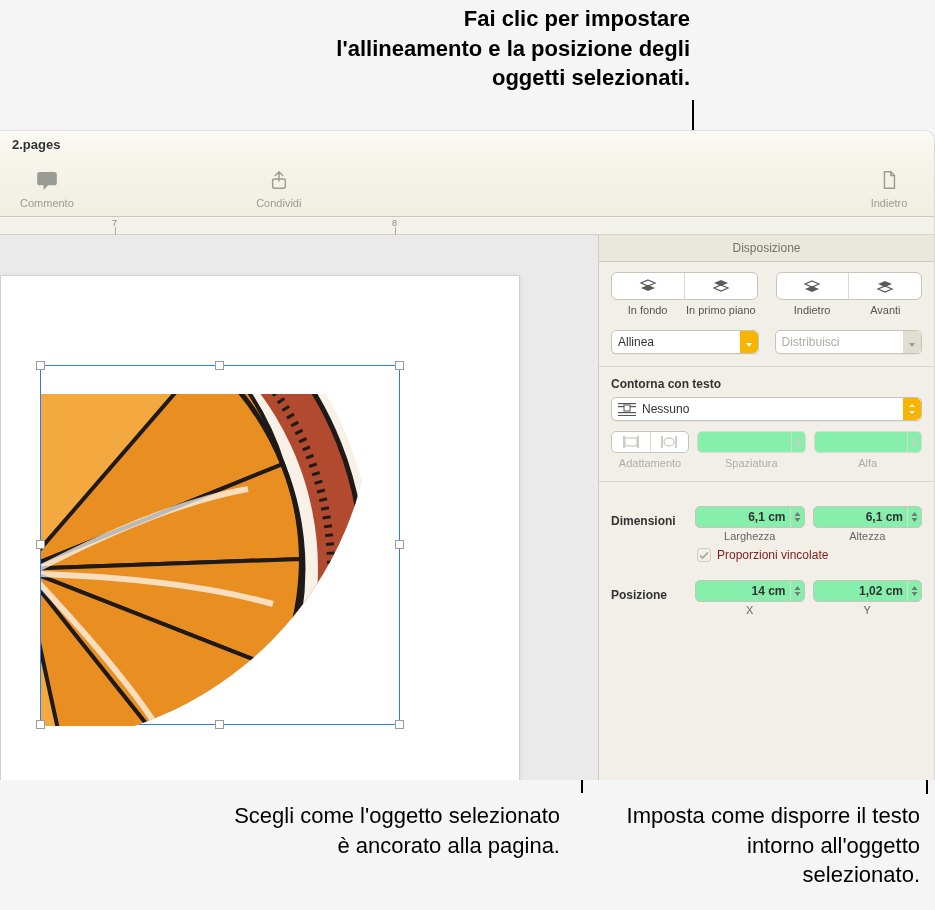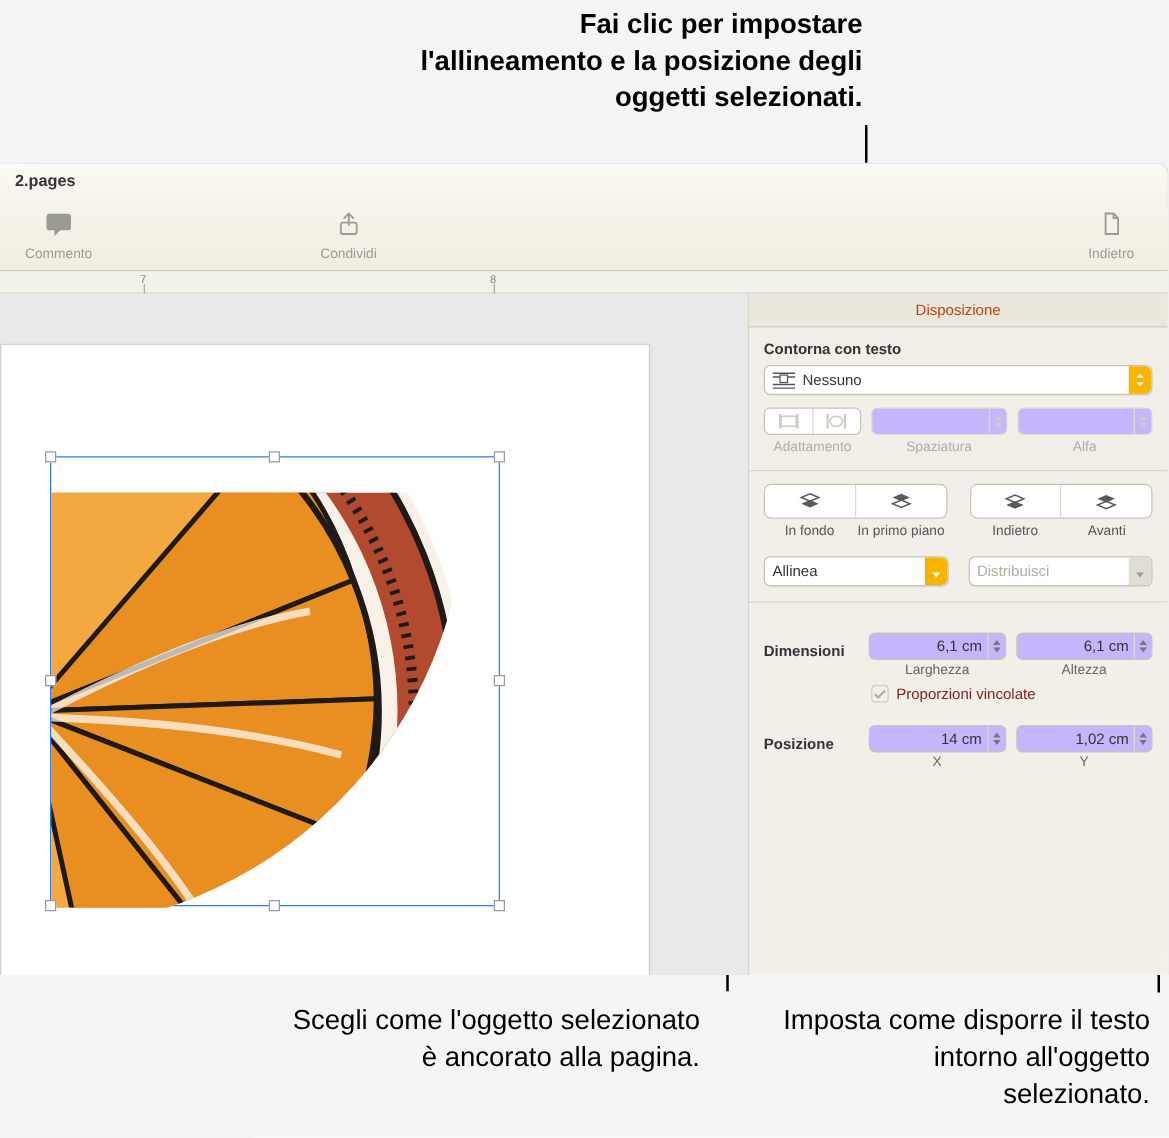--- a/index.html
+++ b/index.html
@@ -160,21 +160,21 @@
     width: 336px;
     background: #f1efe8;
     border-left: 1px solid rgba(0,0,0,0.15);
     font-size: 12px;
     color: #333;
   }
   .insp-tab {
     text-align: center;
     padding: 6px 0;
     font-size: 12px;
-    color: #c2410c;
+    color: #737373;
     background: #eae7dd;
     border-bottom: 1px solid rgba(0,0,0,0.12);
   }
   .insp-section {
     padding: 10px 12px 12px;
     border-bottom: 1px solid rgba(0,0,0,0.1);
   }
   .insp-section.noborder { border-bottom: none; }
   .sect-title {
     font-weight: 600;
@@ -239,27 +239,28 @@
     display: flex;
     align-items: center;
     justify-content: center;
     color: #b5b2a7;
   }
   .seg2 .half+.half { border-left: 1px solid #dcd9cd; }
   .seg2.dim .half { color: #cfccc2; }
   
   .stepper {
     display: flex;
-    background: #c4b5fd;
+    background: #86efac;
     border: 1px solid #c7c4b8;
     border-radius: 5px;
     height: 22px;
     width: 100%;
     align-items: center;
     font-size: 12px;
+    font-weight: bold;
   }
   .stepper.dim { color: #cfccc2; border-color: #dcd9cd; }
   .stepper .stval { flex:1; text-align: right; padding-right: 4px; }
   .stepper .starrow {
     width: 14px;
     border-left: 1px solid #dcd9cd;
     height: 100%;
     display: flex;
     flex-direction: column;
     align-items: center;
@@ -434,20 +435,82 @@
         <div class="selhandle ml"></div>
         <div class="selhandle mr"></div>
         <div class="selhandle bl"></div>
         <div class="selhandle bm"></div>
         <div class="selhandle br"></div>
       </div>
     </div>
 
     <div class="inspector">
       <div class="insp-tab">Disposizione</div>
+
+      <div class="insp-section">
+        <div class="layer-row">
+          <div class="segbig">
+            <div class="part">
+                <svg width="18" height="16" viewBox="0 0 18 16">
+                  <path d="M9 2l7 3-7 3-7-3z" fill="none" stroke="#5a5a56" stroke-width="1.2"></path>
+                  <path d="M9 7l7 3-7 3-7-3z" fill="#5a5a56"></path>
+                </svg>
+              </div>
+            <div class="part">
+                <svg width="18" height="16" viewBox="0 0 18 16">
+                  <path d="M9 7l7 3-7 3-7-3z" fill="none" stroke="#5a5a56" stroke-width="1.2"></path>
+                  <path d="M9 2l7 3-7 3-7-3z" fill="#5a5a56"></path>
+                </svg>
+              </div>
+          </div>
+          <div class="segbig">
+            <div class="part">
+                <svg width="18" height="16" viewBox="0 0 18 16">
+                  <path d="M9 3l7 3-7 3-7-3z" fill="none" stroke="#5a5a56" stroke-width="1.2"></path>
+                  <path d="M9 8l7 3-7 3-7-3z" fill="#5a5a56"></path>
+                </svg>
+              </div>
+            <div class="part">
+                <svg width="18" height="16" viewBox="0 0 18 16">
+                  <path d="M9 8l7 3-7 3-7-3z" fill="none" stroke="#5a5a56" stroke-width="1.2"></path>
+                  <path d="M9 3l7 3-7 3-7-3z" fill="#5a5a56"></path>
+                </svg>
+              </div>
+          </div>
+        </div>
+        <div class="layer-labels">
+          <div class="pair">
+            <div class="cap">In fondo</div>
+            <div class="cap">In primo piano</div>
+          </div>
+          <div class="pair">
+            <div class="cap">Indietro</div>
+            <div class="cap">Avanti</div>
+          </div>
+        </div>
+
+        <div class="alignrow">
+          <div class="popbtn">
+            <span>Allinea</span>
+            <span class="popknob">
+                <svg viewBox="0 0 8 10">
+                  <path d="M4 10l3-4H1z" class="swhite"></path>
+                </svg>
+              </span>
+          </div>
+          <div class="popbtn gray" style="color:#b0ada2;">
+            <span>Distribuisci</span>
+            <span class="popknob">
+                <svg viewBox="0 0 8 10">
+                  <path d="M4 10l3-4H1z" fill="#999"></path>
+                </svg>
+              </span>
+          </div>
+        </div>
+      </div>
 
       <div class="insp-section">
         <div class="sect-title">Contorna con testo</div>
         <div class="popbtn">
           <span class="ico">
             <svg width="18" height="14" viewBox="0 0 18 14">
                 <rect x="0" y="1" width="18" height="1.2" fill="#555"></rect>
                 <rect x="0" y="4" width="18" height="1.2" fill="#555"></rect>
                 <rect x="6" y="3" width="6" height="6" fill="#fff" stroke="#555" stroke-width="1"></rect>
                 <rect x="0" y="10" width="18" height="1.2" fill="#555"></rect>
@@ -506,82 +569,20 @@
                   <svg viewBox="0 0 7 5">
                     <path d="M3.5 5l3-4h-6z" fill="#cfccc2"></path>
                   </svg>
                 </span>
             </div>
             <div class="lbl dim">Alfa</div>
           </div>
         </div>
       </div>
 
-      <div class="insp-section">
-        <div class="layer-row">
-          <div class="segbig">
-            <div class="part">
-                <svg width="18" height="16" viewBox="0 0 18 16">
-                  <path d="M9 2l7 3-7 3-7-3z" fill="none" stroke="#5a5a56" stroke-width="1.2"></path>
-                  <path d="M9 7l7 3-7 3-7-3z" fill="#5a5a56"></path>
-                </svg>
-              </div>
-            <div class="part">
-                <svg width="18" height="16" viewBox="0 0 18 16">
-                  <path d="M9 7l7 3-7 3-7-3z" fill="none" stroke="#5a5a56" stroke-width="1.2"></path>
-                  <path d="M9 2l7 3-7 3-7-3z" fill="#5a5a56"></path>
-                </svg>
-              </div>
-          </div>
-          <div class="segbig">
-            <div class="part">
-                <svg width="18" height="16" viewBox="0 0 18 16">
-                  <path d="M9 3l7 3-7 3-7-3z" fill="none" stroke="#5a5a56" stroke-width="1.2"></path>
-                  <path d="M9 8l7 3-7 3-7-3z" fill="#5a5a56"></path>
-                </svg>
-              </div>
-            <div class="part">
-                <svg width="18" height="16" viewBox="0 0 18 16">
-                  <path d="M9 8l7 3-7 3-7-3z" fill="none" stroke="#5a5a56" stroke-width="1.2"></path>
-                  <path d="M9 3l7 3-7 3-7-3z" fill="#5a5a56"></path>
-                </svg>
-              </div>
-          </div>
-        </div>
-        <div class="layer-labels">
-          <div class="pair">
-            <div class="cap">In fondo</div>
-            <div class="cap">In primo piano</div>
-          </div>
-          <div class="pair">
-            <div class="cap">Indietro</div>
-            <div class="cap">Avanti</div>
-          </div>
-        </div>
-
-        <div class="alignrow">
-          <div class="popbtn">
-            <span>Allinea</span>
-            <span class="popknob">
-                <svg viewBox="0 0 8 10">
-                  <path d="M4 10l3-4H1z" class="swhite"></path>
-                </svg>
-              </span>
-          </div>
-          <div class="popbtn gray" style="color:#b0ada2;">
-            <span>Distribuisci</span>
-            <span class="popknob">
-                <svg viewBox="0 0 8 10">
-                  <path d="M4 10l3-4H1z" fill="#999"></path>
-                </svg>
-              </span>
-          </div>
-        </div>
-      </div>
-
       <div class="insp-section noborder">
         <div class="dimrow">
           <div class="dlabel">Dimensioni</div>
           <div class="stepper">
             <span class="stval">6,1 cm</span>
             <span class="starrow">
                 <svg viewBox="0 0 7 5">
                   <path d="M3.5 0l3 4h-6z" fill="#777"></path>
                 </svg>
                 <svg viewBox="0 0 7 5">

